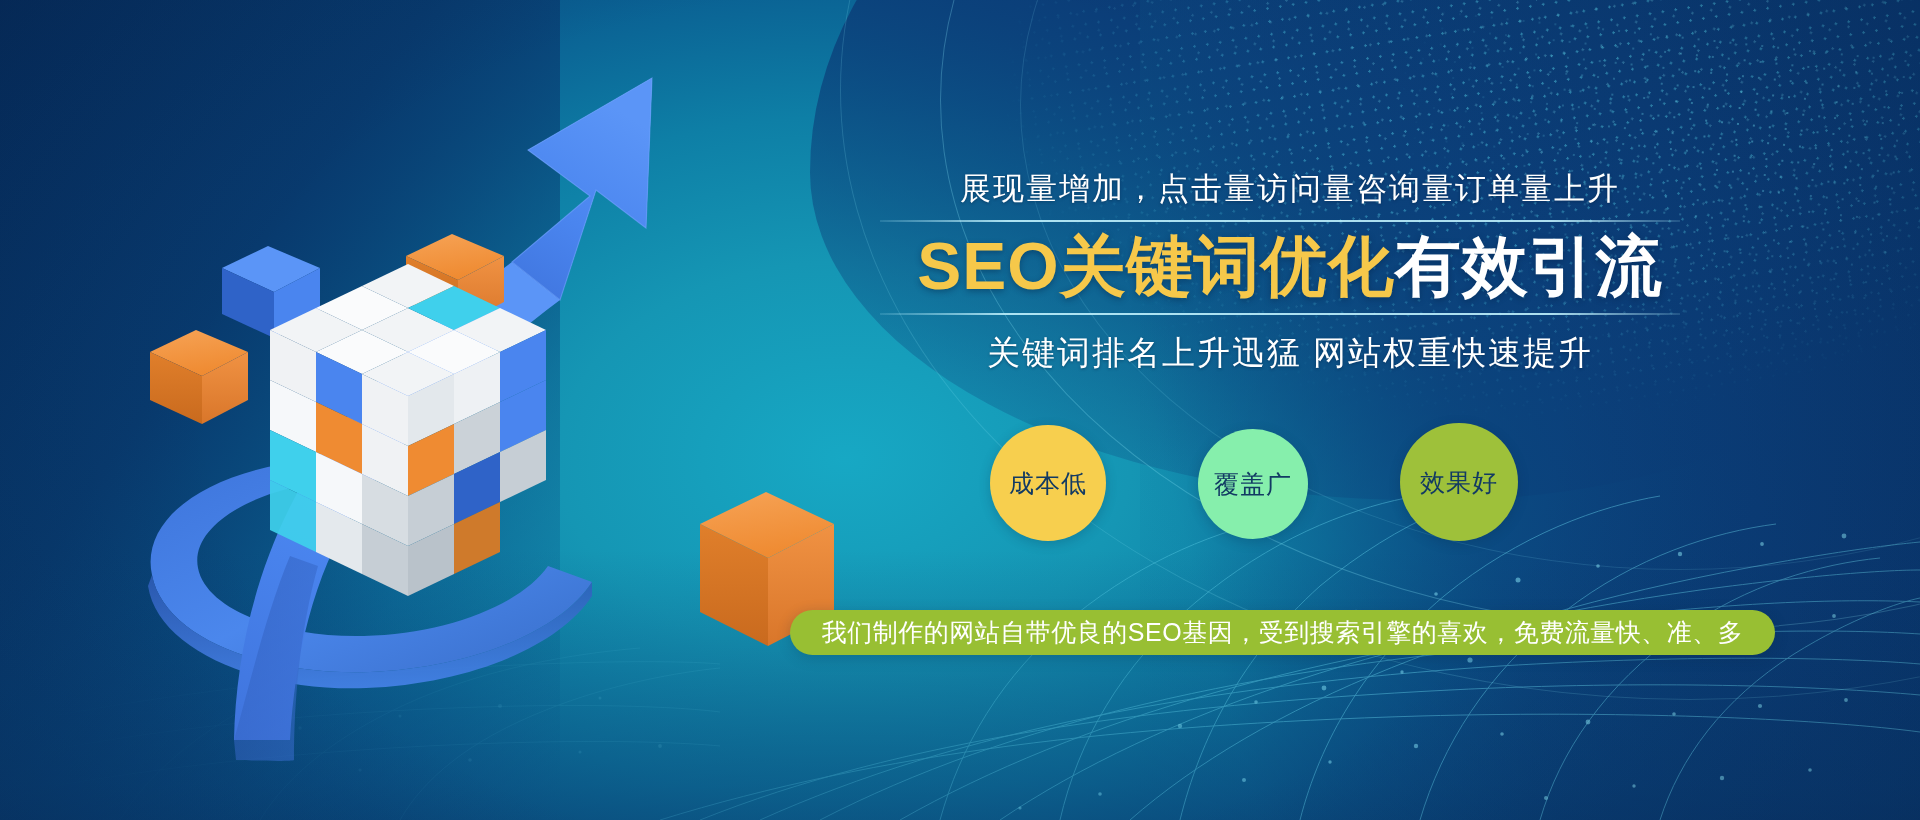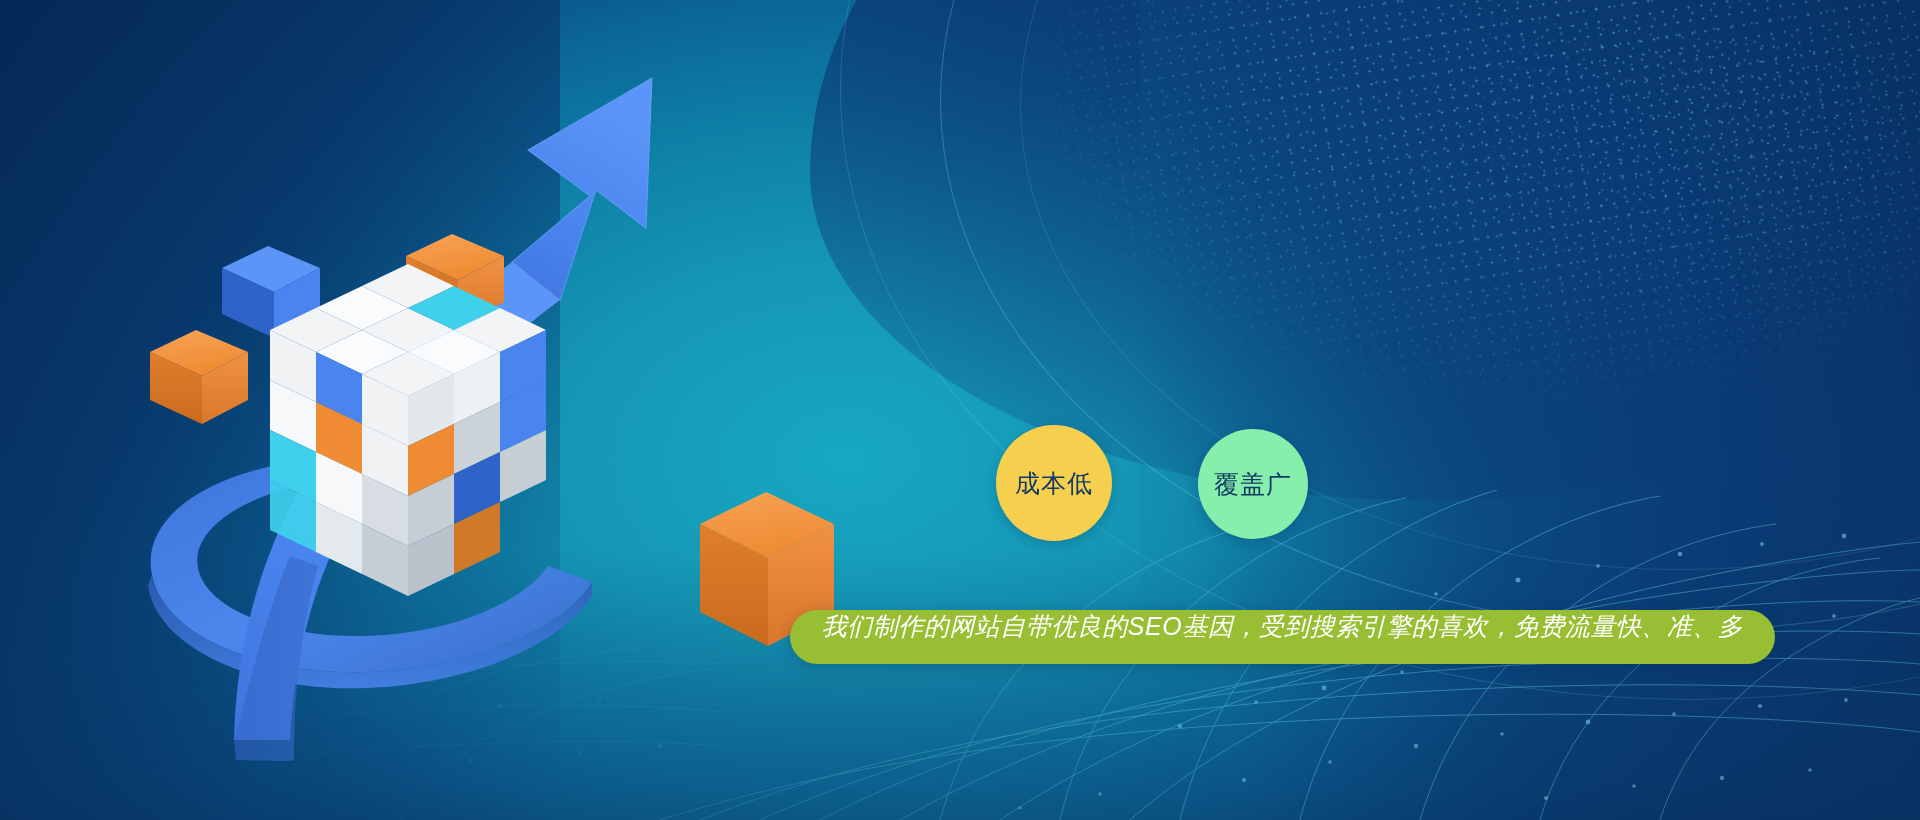--- a/index.html
+++ b/index.html
@@ -143,34 +143,33 @@
     position: absolute;
     width: 112px; height: 112px;
     border-radius: 50%;
     display: flex; align-items: center; justify-content: center;
     color: #123a63;
     font-size: 25px;
     letter-spacing: 1px;
     white-space: nowrap;
     box-shadow: 0 3px 12px rgba(3,35,70,0.22);
   }
-  .badge.b1 { left: 6px;   top: 2px;  width: 116px; height: 116px; background: #f7cf4e; }
+  .badge.b1 { left: 0;   top: 2px;  width: 116px; height: 116px; background: #f7cf4e; }
   .badge.b2 { left: 208px; top: 6px;  width: 110px; height: 110px; background: #86efac; }
   .badge.b3 { left: 410px; top: 0px;  width: 118px; height: 118px; background: #9ec13a; }
 
   
   .pill {
     position: absolute;
     left: 790px; top: 610px;
-    width: 985px; height: 54px;
+    width: 985px; height: 45px;
     background: #98bf33;
     border-radius: 31px;
-    display: flex; align-items: flex-start; justify-content: center;
+    display: flex; align-items: center; justify-content: center;
     box-shadow: 0 3px 14px rgba(3,35,70,0.22);
-    font-style: italic;
   }
   .pill-text {
     color: #ffffff;
     font-size: 25px;
     letter-spacing: 0.5px;
     white-space: nowrap;
   }
 </style>
 </head>
 <body>
@@ -415,27 +414,39 @@
       </g>
     </g>
 
     <g>
       <path d="M700,524 L766,492 L834,524 L768,558 Z" fill="url(#orangeTop)"></path>
       <path d="M700,524 L768,558 L768,646 L700,612 Z" fill="url(#orangeL)"></path>
       <path d="M768,558 L834,524 L834,612 L768,646 Z" fill="url(#orangeR)"></path>
     </g>
   </svg>
 
+  <div class="copy">
+    <div class="line-top">展现量增加，点击量访问量咨询量订单量上升</div>
+    <div class="rule"></div>
+    <div class="headline">
+      <span class="accent">SEO关键词优化</span><span class="plain">有效引流</span>
+    </div>
+    <div class="rule bottom"></div>
+    <div class="line-sub">关键词排名上升迅猛    网站权重快速提升</div>
+  </div>
 
   <div class="badges">
     <div class="badge b1">
       <span>成本低</span>
     </div>
     <div class="badge b2">
       <span>覆盖广</span>
     </div>
+    <div class="badge b3">
+      <span>效果好</span>
+    </div>
   </div>
 
   <div class="pill">
     <span class="pill-text">我们制作的网站自带优良的SEO基因，受到搜索引擎的喜欢，免费流量快、准、多</span>
   </div>
 
 </div>
 
 </body></html>

